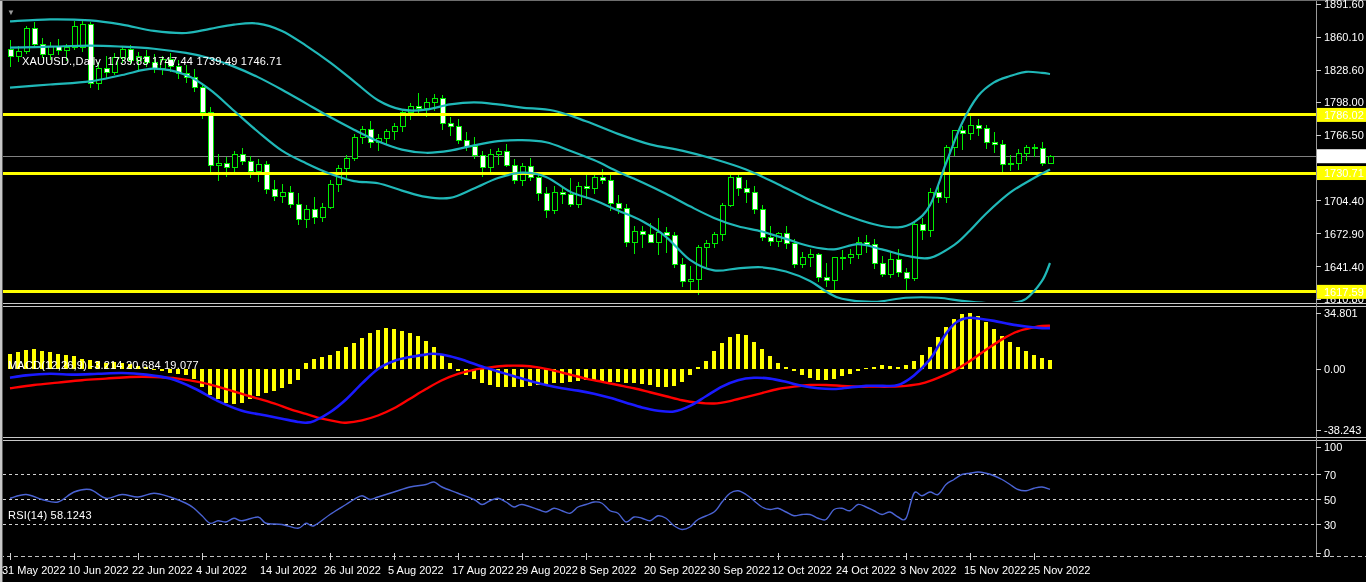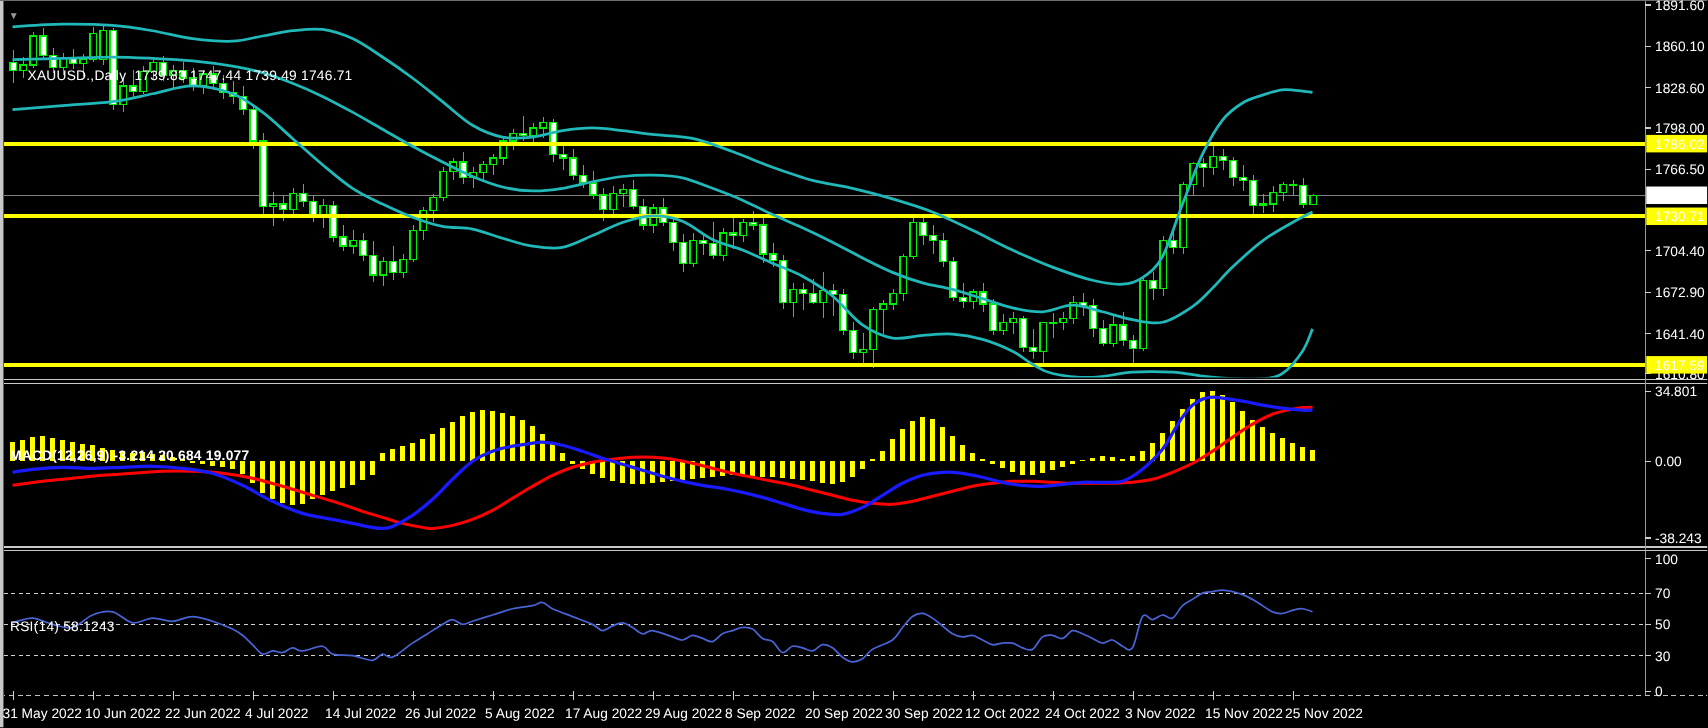--- a/index.html
+++ b/index.html
@@ -11,23 +11,23 @@
   svg text{font:11px "Liberation Sans",sans-serif;fill:#fff;}
   svg{position:absolute;left:0;top:0;}
 </style>
 </head>
 <body>
 
 <div id="app">
   <span class="tri" style="left:7px;top:8px;">▼</span>
   <div class="overlay-label" style="left:22px;top:7px;"><span>XAUUSD.,Daily</span>&nbsp;&nbsp;<span>1739.83</span> <span>1747.44</span> <span>1739.49</span> <span>1746.71</span></div>
 
-  <div class="overlay-label" style="left:8px;top:311px;font-weight:bold;"><span>MACD(12,26,9)</span> <span>-3.214 20.684 19.077</span></div>
+  <div class="overlay-label" style="left:8px;top:311px;"><span>MACD(12,26,9)</span> <span>-3.214 20.684 19.077</span></div>
 
-  <div class="overlay-label" style="left:8px;top:448px;"><span>RSI(14)</span> <span>58.1243</span></div>
+  <div class="overlay-label" style="left:8px;top:461px;"><span>RSI(14)</span> <span>58.1243</span></div>
 
   <svg id="cv" width="1366" height="582" viewBox="0 0 1366 582">
       <defs>
         <clipPath id="clipMain">
           <rect x="3" y="2" width="1313" height="300"></rect>
         </clipPath>
         <clipPath id="clipMacd">
           <rect x="3" y="307" width="1313" height="129"></rect>
         </clipPath>
         <clipPath id="clipRsi">

